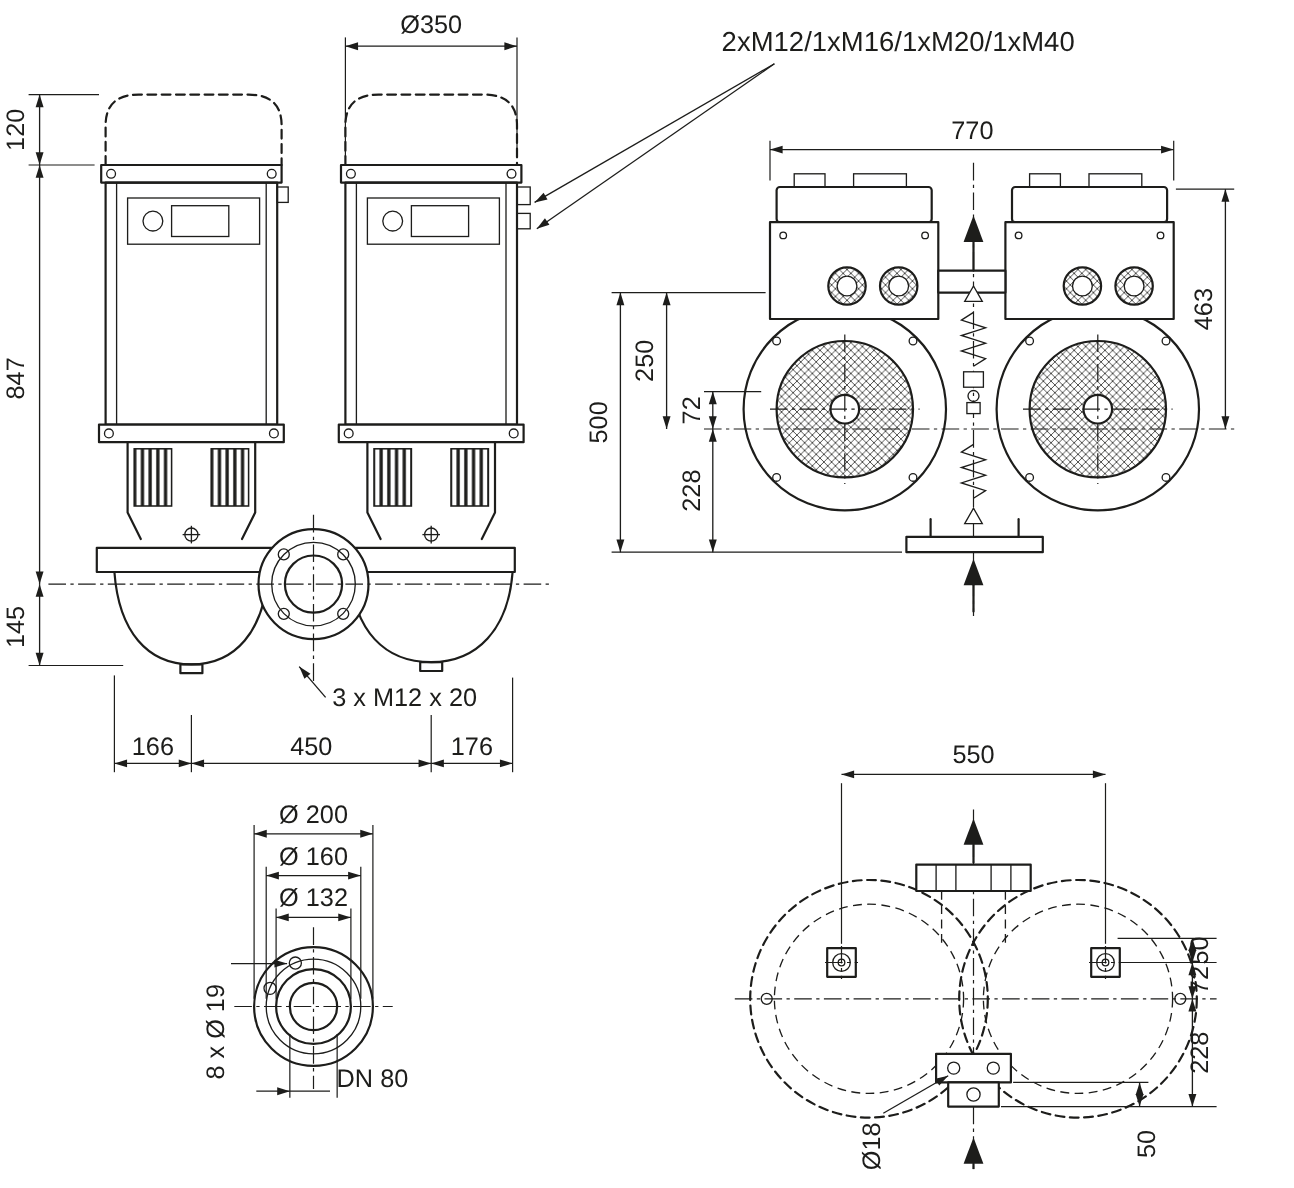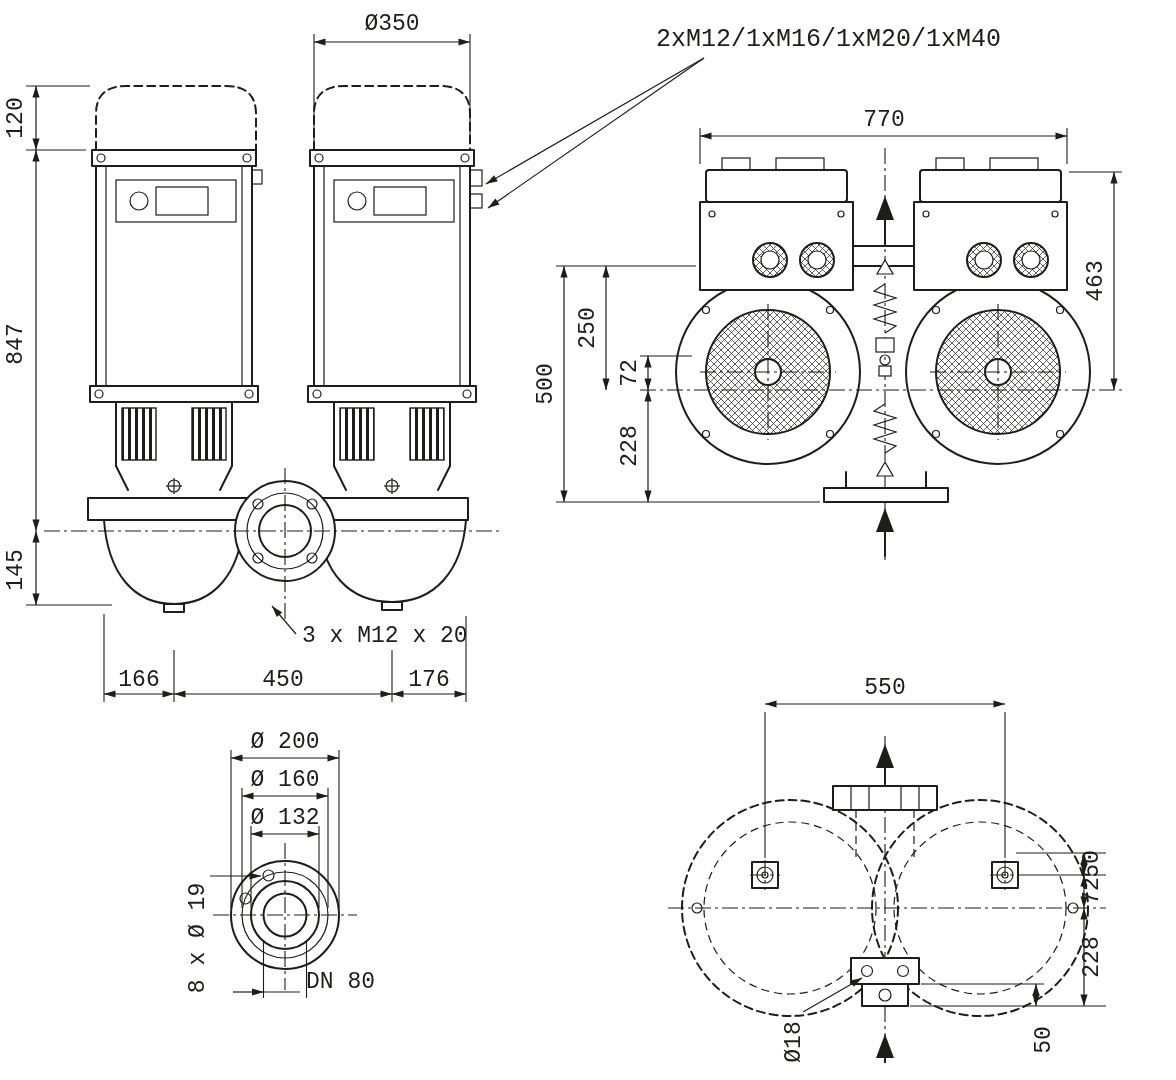--- a/index.html
+++ b/index.html
@@ -1,17 +1,17 @@
 <!DOCTYPE html>
 <html><head>
 <meta charset="utf-8">
 <style>
   html,body{margin:0;padding:0;background:#ffffff;}
   .canvas{position:relative;width:1176px;height:1063px;background:#ffffff;overflow:hidden;
-          font-family:Liberation Mono, monospace;}
+          font-family:Liberation Sans, sans-serif;}
   svg{display:block}
   .obj{fill:none;stroke:#1d1d1b;stroke-width:2;stroke-linecap:round;stroke-linejoin:round}
   .thin{fill:none;stroke:#1d1d1b;stroke-width:1.2}
   .w{fill:#ffffff}
   .dash{stroke-dasharray:8 5}
   .cl{fill:none;stroke:#1d1d1b;stroke-width:1.1;stroke-dasharray:16 4 3 4}
   .ext{stroke:#1d1d1b;stroke-width:1.1;fill:none}
   .dim{stroke:#1d1d1b;stroke-width:1.2;fill:none}
   .slot{fill:url(#slots);stroke:#1d1d1b;stroke-width:1.4}
   .mesh{fill:url(#mesh);stroke:#1d1d1b;stroke-width:2}

